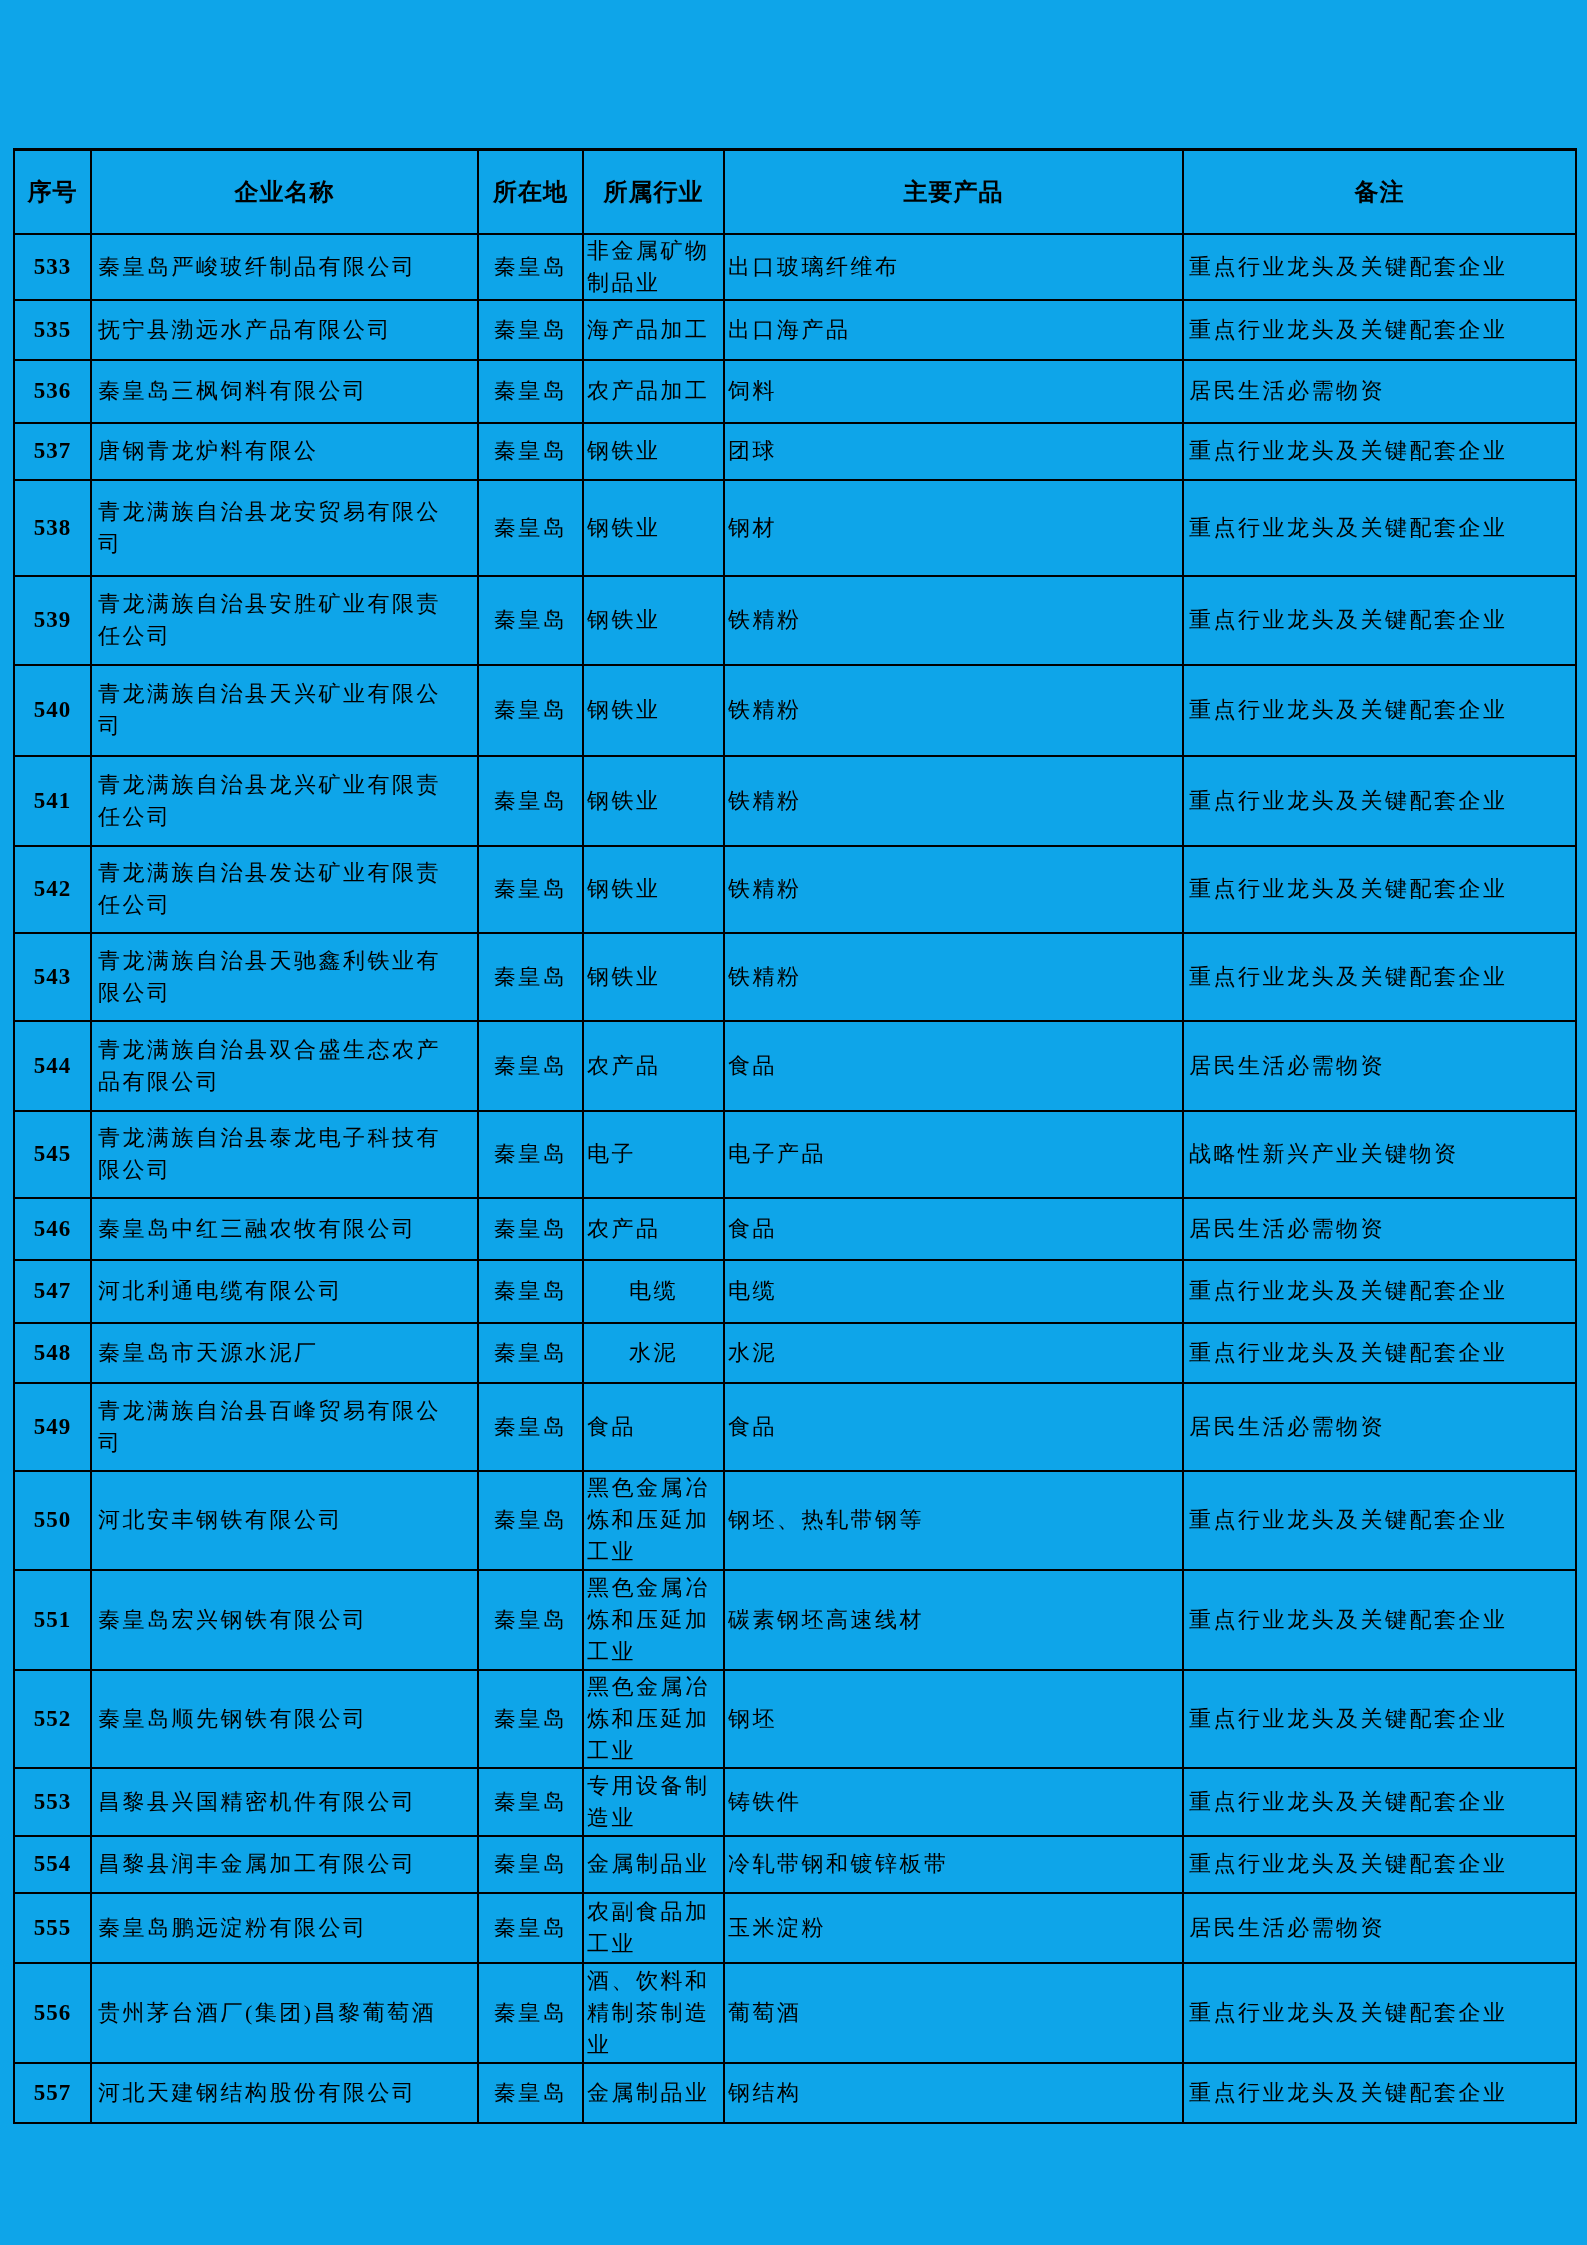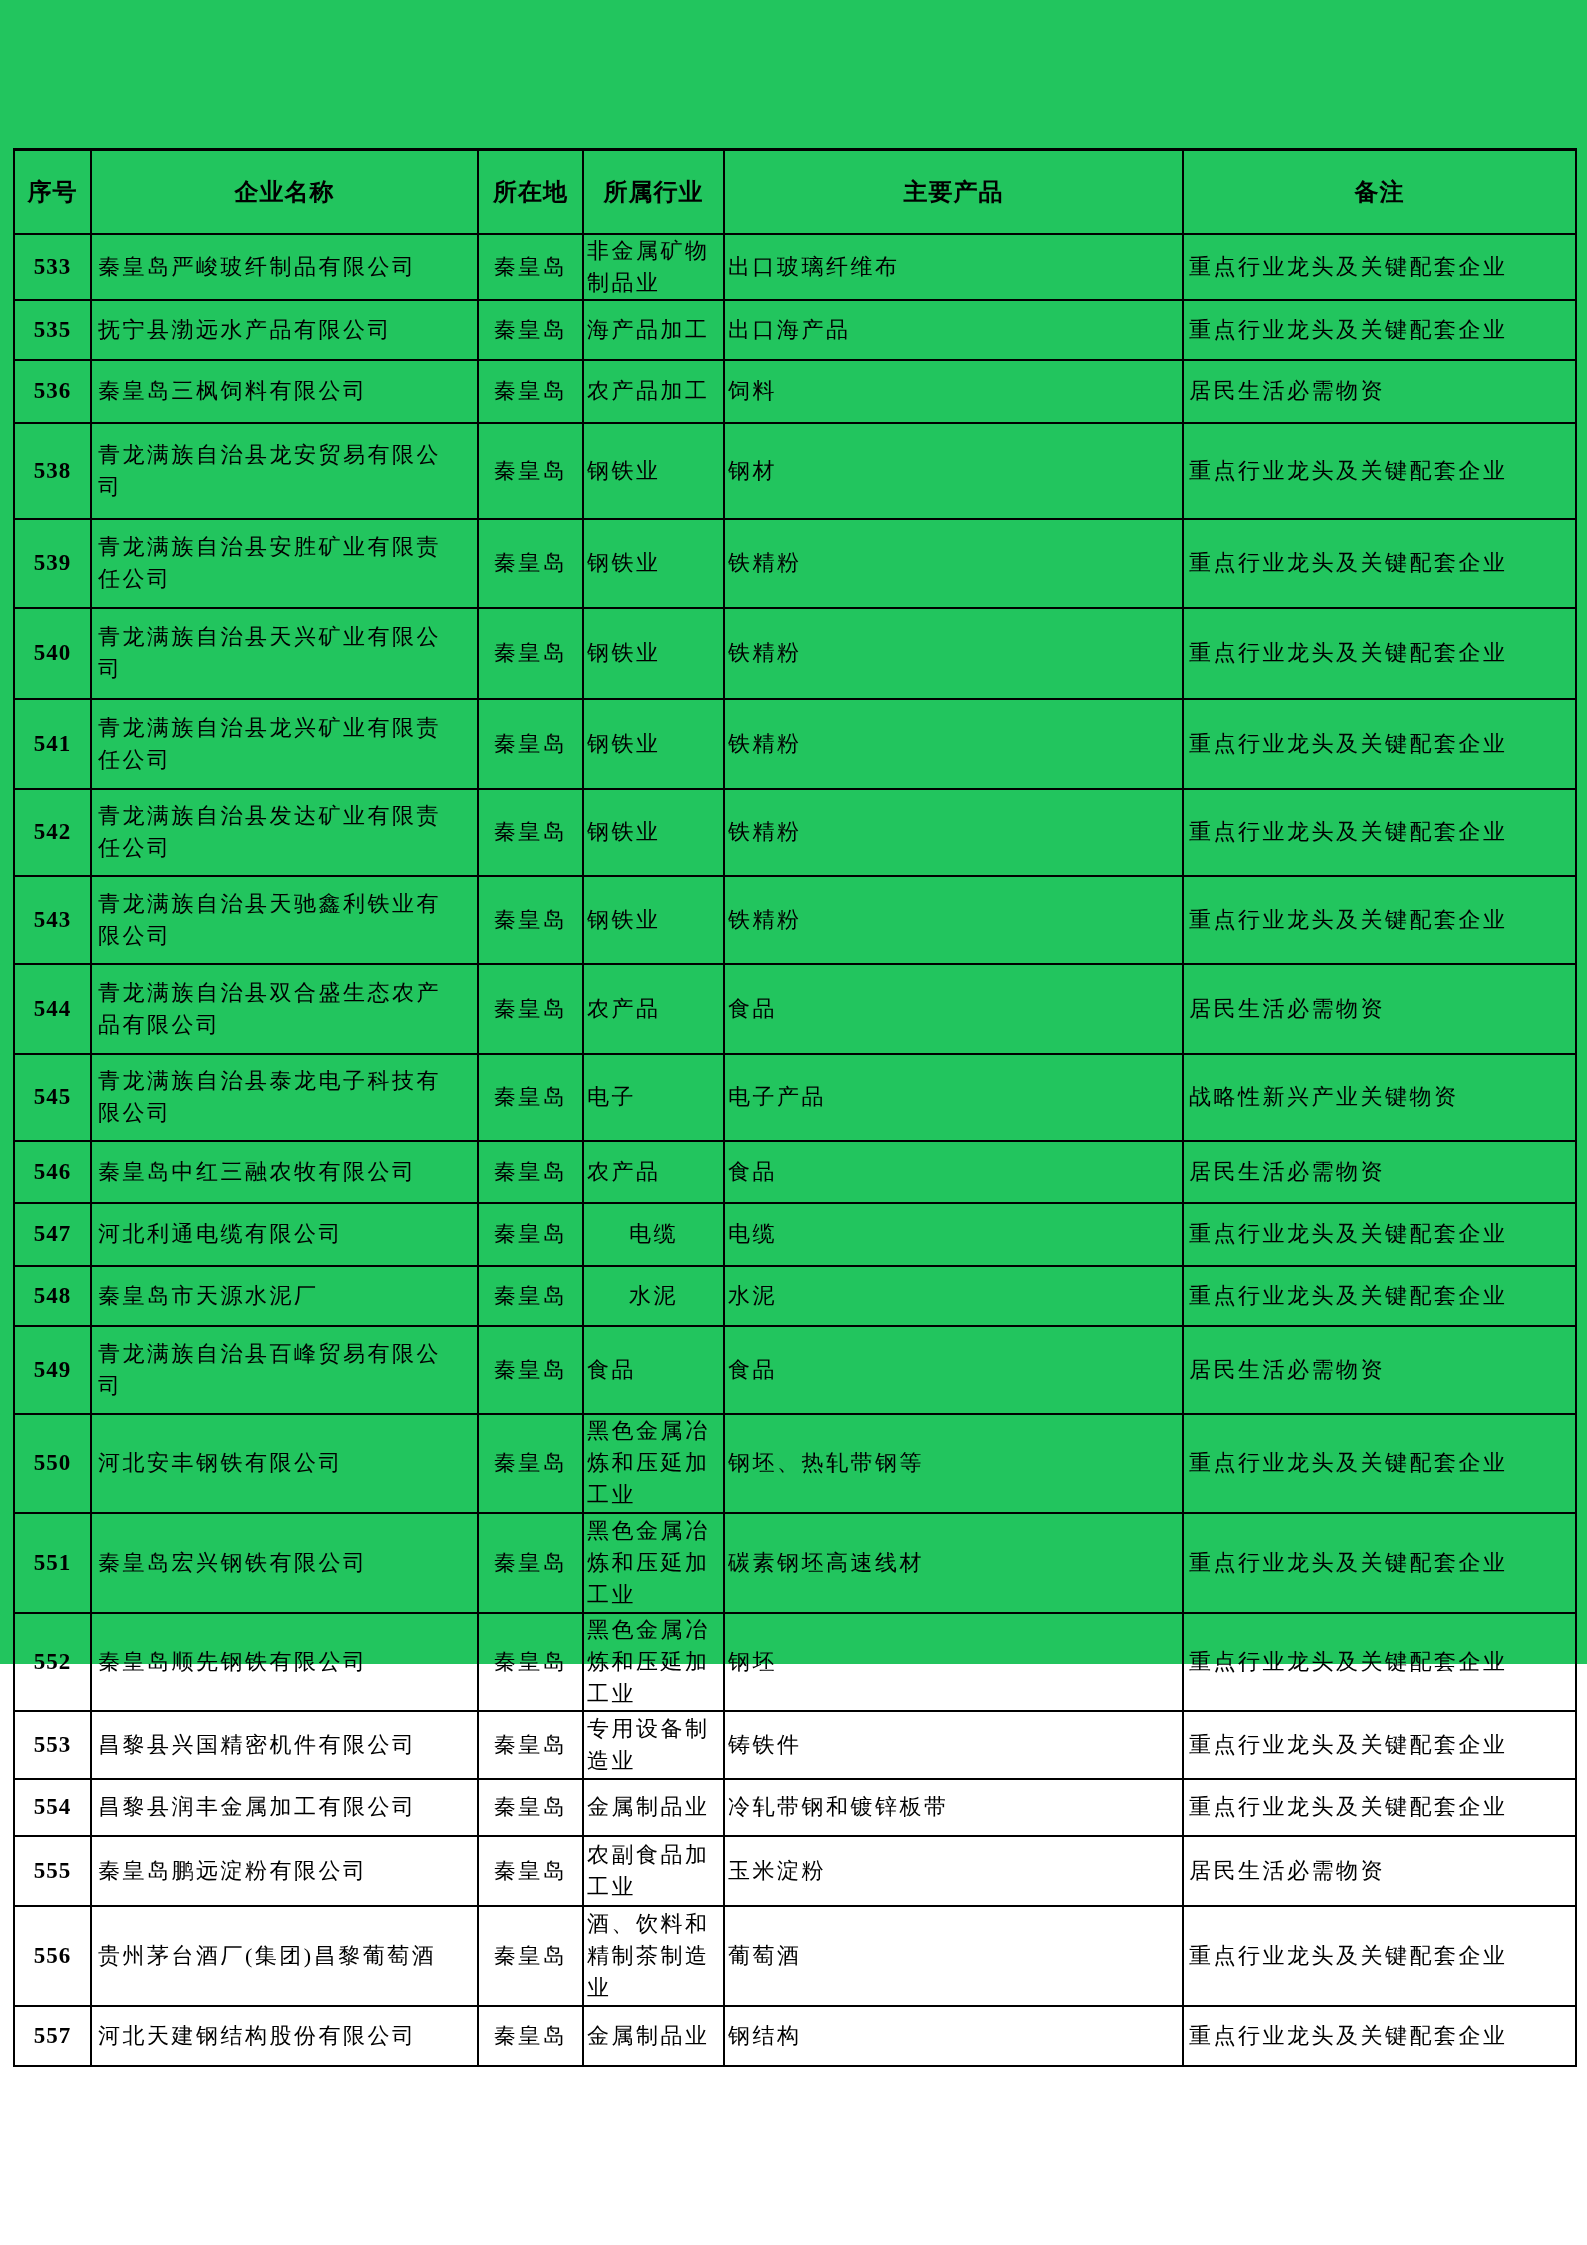--- a/index.html
+++ b/index.html
@@ -12,22 +12,22 @@
     height: 2245px;
     position: relative;
     overflow: hidden;
     font-family: "Liberation Serif", "DejaVu Serif", serif;
     color: #000000;
   }
   .page {
     position: absolute;
     left: 0; top: 0;
     width: 1587px;
-    height: 1664px;
-    background: #22c55e;
+    height: 2245px;
+    background: #0ea5e9;
   }
   table.enterprise-table {
     position: absolute;
     left: 13px;
     top: 148px;
     width: 1562px;
     border-collapse: collapse;
     table-layout: fixed;
     border: 2px solid #000;
     border-top: 3px solid #000;
@@ -132,20 +132,28 @@
           <td class="td-remark">重点行业龙头及关键配套企业</td>
         </tr>
         <tr style="height: 63px;">
           <td class="td-serial">536</td>
           <td class="td-name">秦皇岛三枫饲料有限公司</td>
           <td class="td-location">秦皇岛</td>
           <td class="td-industry">农产品加工</td>
           <td class="td-products">饲料</td>
           <td class="td-remark">居民生活必需物资</td>
         </tr>
+        <tr style="height: 57px;">
+          <td class="td-serial">537</td>
+          <td class="td-name">唐钢青龙炉料有限公</td>
+          <td class="td-location">秦皇岛</td>
+          <td class="td-industry">钢铁业</td>
+          <td class="td-products">团球</td>
+          <td class="td-remark">重点行业龙头及关键配套企业</td>
+        </tr>
         <tr style="height: 96px;">
           <td class="td-serial">538</td>
           <td class="td-name">青龙满族自治县龙安贸易有限公司</td>
           <td class="td-location">秦皇岛</td>
           <td class="td-industry">钢铁业</td>
           <td class="td-products">钢材</td>
           <td class="td-remark">重点行业龙头及关键配套企业</td>
         </tr>
         <tr style="height: 89px;">
           <td class="td-serial">539</td>

